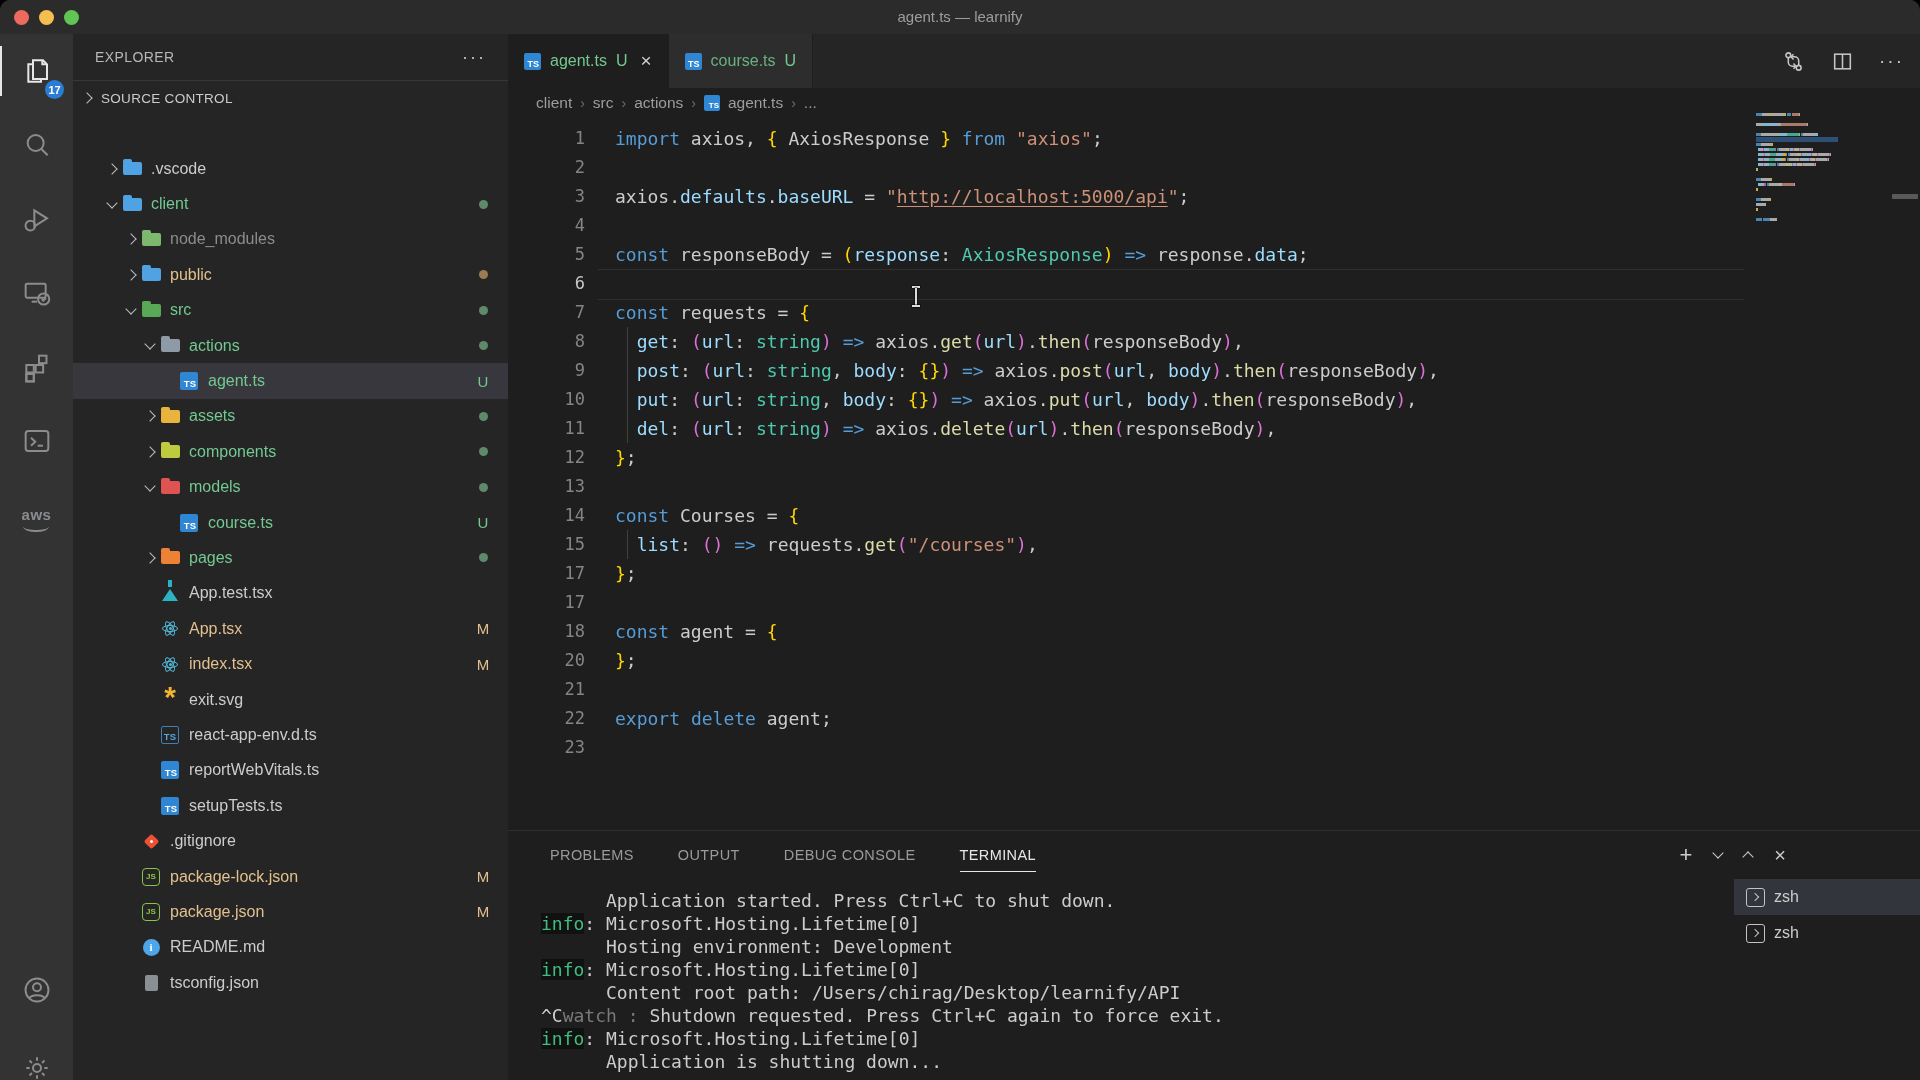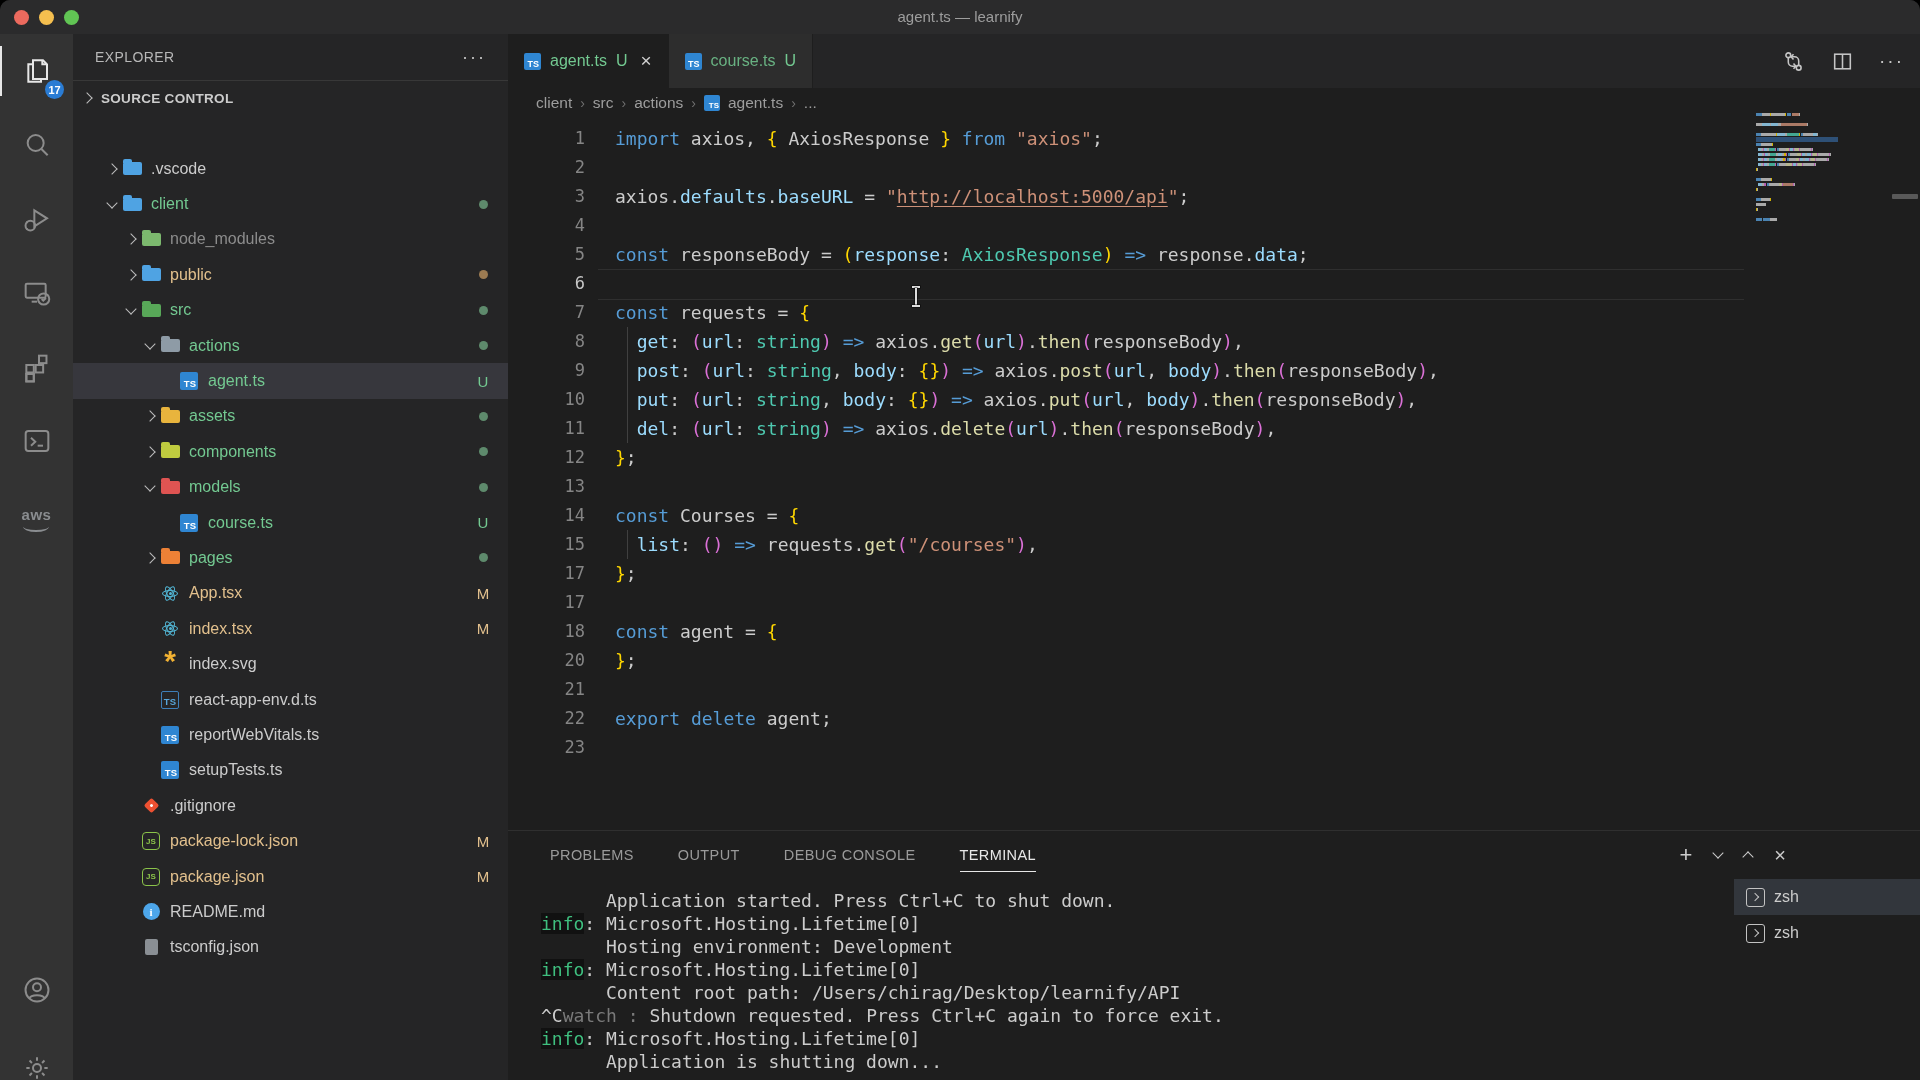--- a/index.html
+++ b/index.html
@@ -22,21 +22,21 @@
   #ab-bottom{position:absolute;left:0;bottom:-16px;width:73px;display:flex;flex-direction:column;align-items:center;gap:22px;color:#8c8c8c;}
   .aws-wrap{display:flex;flex-direction:column;align-items:center;margin-top:10px;}
   .aws-text{font-size:15px;font-weight:bold;color:#8a8d90;letter-spacing:.5px;line-height:12px;}
   .aws-smile{width:26px;height:9px;border-bottom:2px solid #8a8d90;border-radius:0 0 55% 55%;}
 
   
   #sidebar{position:absolute;left:73px;top:34px;width:435px;bottom:0;background:#252526;overflow:hidden;}
   #sb-header{height:46px;display:flex;align-items:center;justify-content:space-between;padding:0 22px;}
   #sb-title{color:#b8b8b8;font-size:14px;letter-spacing:.4px;}
   #sb-more{color:#c5c5c5;font-size:18px;letter-spacing:2px;line-height:10px;}
-  .sb-section{height:34px;display:flex;align-items:center;gap:10px;padding:0 10px;border-top:1px solid #383838;color:#cccccc;font-weight:bold;font-size:13.5px;letter-spacing:.3px;}
+  .sb-section{height:34px;display:flex;align-items:center;gap:10px;padding:0 10px;border-top:1px solid #383838;color:#cccccc;font-weight:normal;font-size:13.5px;letter-spacing:.3px;}
   .chev{display:inline-block;width:7px;height:7px;border-right:1.5px solid #bdbdbd;border-bottom:1.5px solid #bdbdbd;flex:none;}
   .chev.right{transform:rotate(-45deg);}
   .chev.down{transform:rotate(45deg);margin-top:-3px;}
   #tree{position:absolute;left:0;right:0;top:117px;bottom:27px;overflow:hidden;}
   .trow{position:relative;height:35.4px;display:flex;align-items:center;font-size:16px;}
   .trow.selected{background:#37373d;}
   .tslot{width:19px;display:flex;align-items:center;justify-content:center;flex:none;}
   .ticon{width:22px;margin-right:8px;display:flex;align-items:center;justify-content:center;flex:none;}
   .tright{position:absolute;right:14px;display:flex;align-items:center;justify-content:center;width:22px;font-size:15px;}
   .gitdot{width:9px;height:9px;border-radius:50%;}
@@ -336,20 +336,27 @@
             <span class="icon-folder" style="--fc: #ED8136;"></span>
           </span>
           <span style="color: rgb(115, 201, 145);">pages</span>
           <span class="tright">
             <span class="gitdot" style="background: rgb(94, 138, 108);"></span>
           </span>
         </div>
         <div class="trow" style="padding-left: 67px;">
           <span class="tslot"></span>
           <span class="ticon">
+            <span class="icon-flask"></span>
+          </span>
+          <span style="color: rgb(204, 204, 204);">App.test.tsx</span>
+        </div>
+        <div class="trow" style="padding-left: 67px;">
+          <span class="tslot"></span>
+          <span class="ticon">
             <span class="icon-react">
               <i></i>
               <i></i>
               <i></i>
             </span>
           </span>
           <span style="color: rgb(226, 192, 141);">App.tsx</span>
           <span class="tright" style="color: rgb(226, 192, 141);">M</span>
         </div>
         <div class="trow" style="padding-left: 67px;">
@@ -362,21 +369,21 @@
             </span>
           </span>
           <span style="color: rgb(226, 192, 141);">index.tsx</span>
           <span class="tright" style="color: rgb(226, 192, 141);">M</span>
         </div>
         <div class="trow" style="padding-left: 67px;">
           <span class="tslot"></span>
           <span class="ticon">
             <span class="icon-svglogo">*</span>
           </span>
-          <span style="color: rgb(204, 204, 204);">index.svg</span>
+          <span style="color: rgb(204, 204, 204);">exit.svg</span>
         </div>
         <div class="trow" style="padding-left: 67px;">
           <span class="tslot"></span>
           <span class="ticon">
             <span class="icon-ts outline">TS</span>
           </span>
           <span style="color: rgb(204, 204, 204);">react-app-env.d.ts</span>
         </div>
         <div class="trow" style="padding-left: 67px;">
           <span class="tslot"></span>

